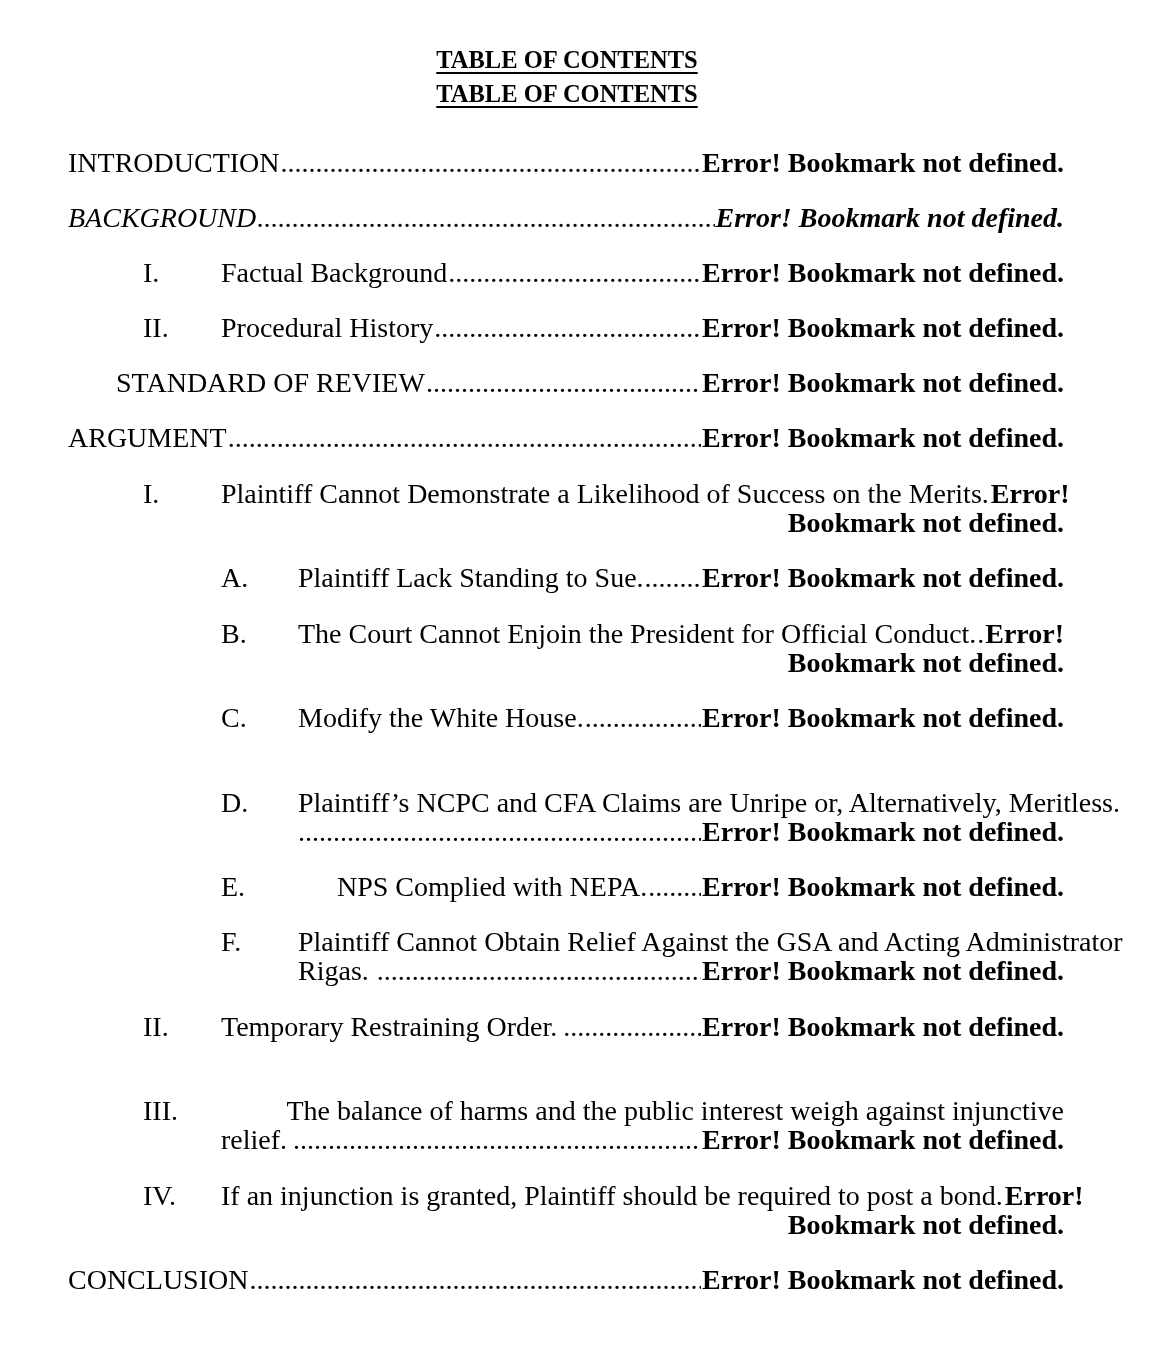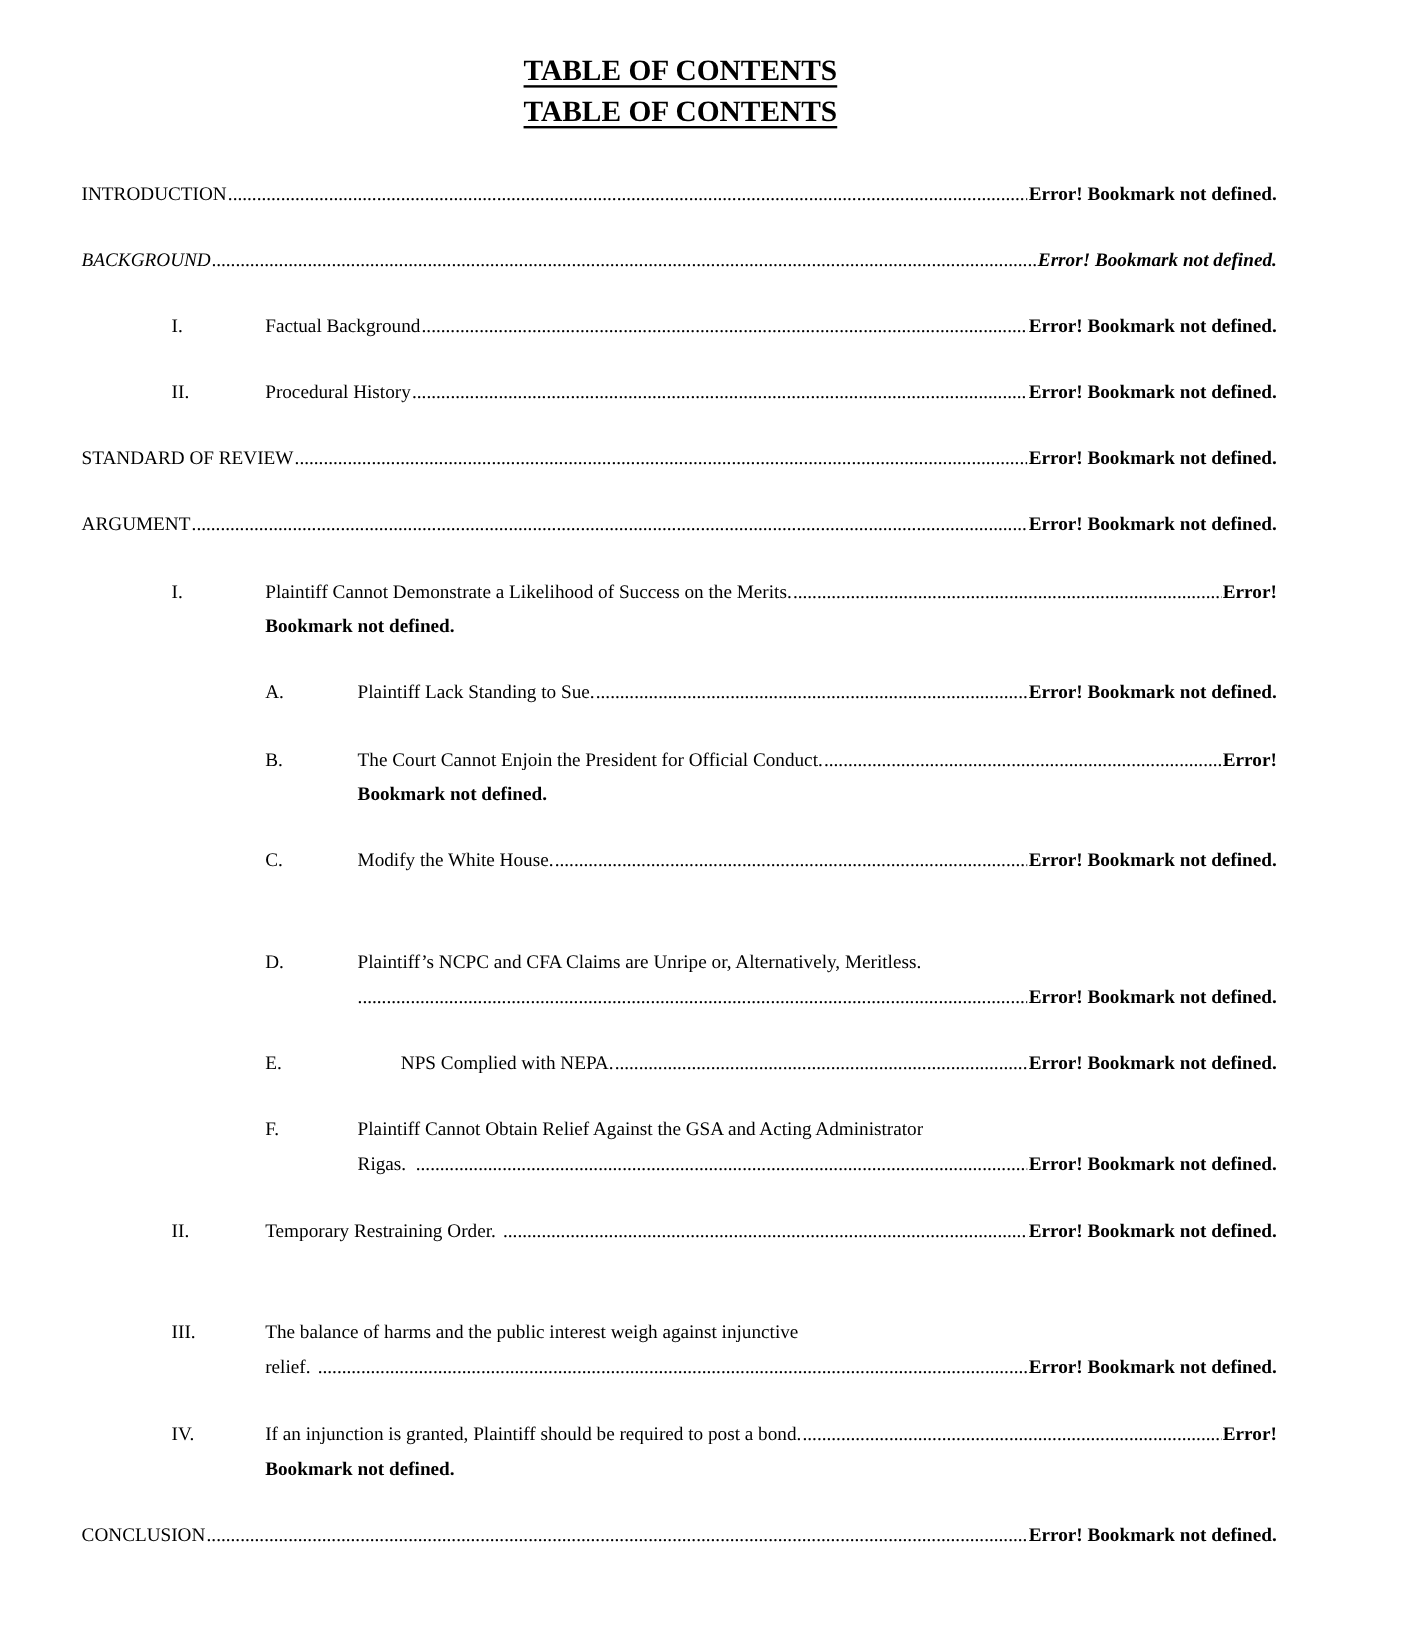--- a/index.html
+++ b/index.html
@@ -37,21 +37,21 @@
       line-height: 28px;
       margin: 0;
     }
     .title.t1 { top: 46px; }
     .title.t2 { top: 80px; }
 
     .entry {
       position: absolute;
       right: 112px;
       line-height: 29px;
-      font-size: 16px;
+      font-size: 28px;
     }
     .entry .num {
       position: absolute;
       top: 0;
     }
     .row {
       display: flex;
       align-items: baseline;
       white-space: nowrap;
     }
@@ -63,21 +63,21 @@
       letter-spacing: 0px;
       margin: 0 1px;
     }
     .row .leader::before {
       content: "................................................................................................................................................................................................................................................................";
     }
     .row .page-ref {
       flex: 0 0 auto;
       font-weight: bold;
     }
-    .line { white-space: nowrap; }
+    .line { white-space: nowrap; text-align: right; }
     .bold { font-weight: bold; }
 
     
     .lvl0 { left: 68px; }
     .lvl1 { left: 221px; }
     .lvl1 .num { left: -78px; }
     .lvl2 { left: 298px; }
     .lvl2 .num { left: -77px; }
   </style>
 </head>
@@ -115,21 +115,21 @@
 
   <div class="entry lvl1" style="top:313px;">
     <span class="num">II.</span>
     <div class="row">
       <span class="txt">Procedural History</span>
       <span class="leader"></span>
       <span class="page-ref">Error! Bookmark not defined.</span>
     </div>
   </div>
 
-  <div class="entry lvl0" style="top:368px;">
+  <div class="entry lvl0" style="top:368px;margin-left:48px;">
     <div class="row">
       <span class="txt">STANDARD OF REVIEW</span>
       <span class="leader"></span>
       <span class="page-ref">Error! Bookmark not defined.</span>
     </div>
   </div>
 
   <div class="entry lvl0" style="top:423px;">
     <div class="row">
       <span class="txt">ARGUMENT</span>

